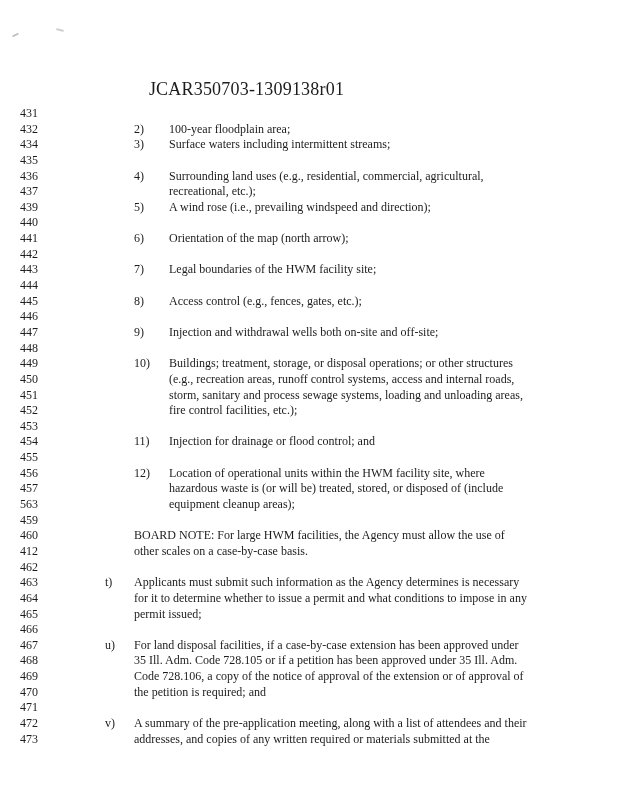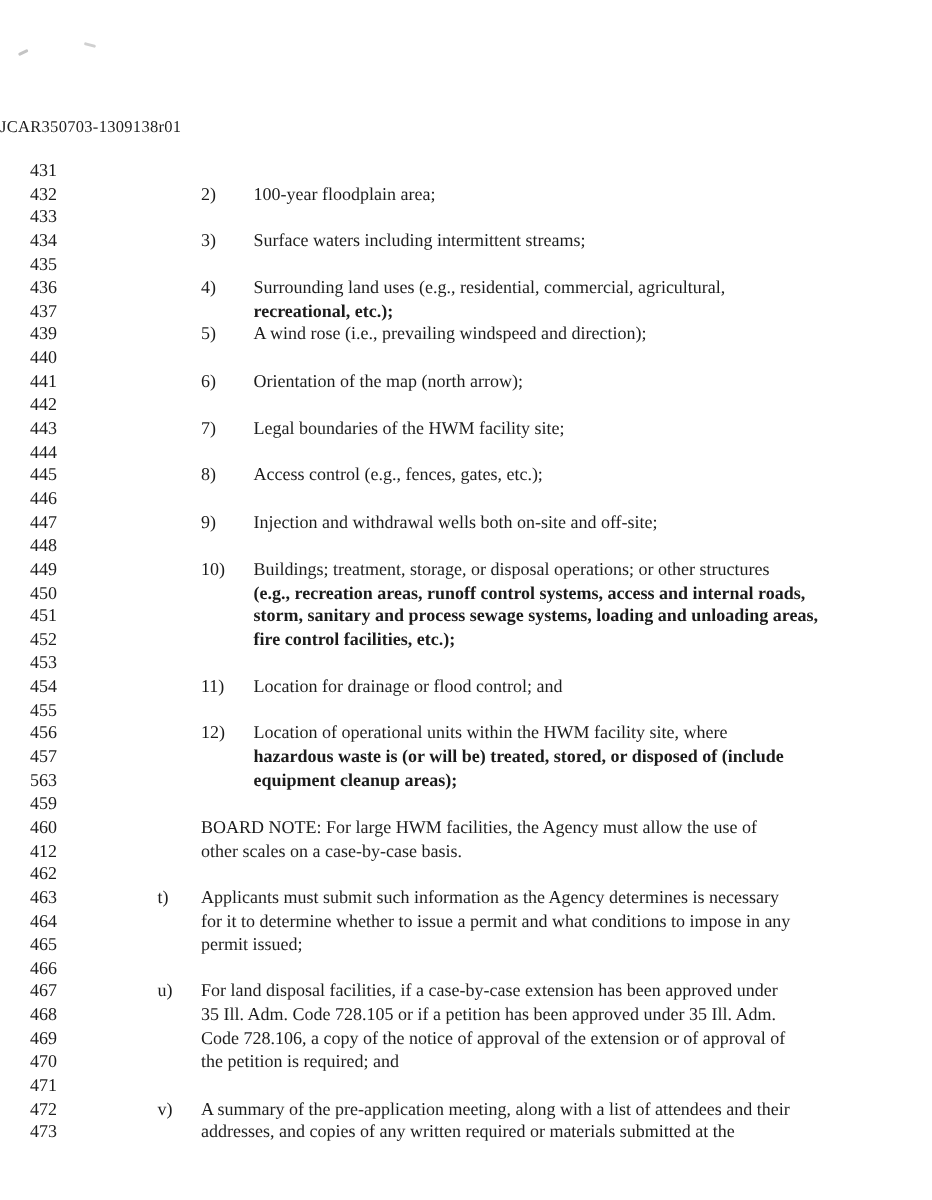--- a/index.html
+++ b/index.html
@@ -17,22 +17,22 @@
     background: #c4c4c4;
     border-radius: 1px;
   }
   .scan-mark.m1 { top: 34px; left: 12px; width: 7px; height: 2px; transform: rotate(-25deg); }
   .scan-mark.m2 { top: 29px; left: 56px; width: 8px; height: 2px; transform: rotate(15deg); opacity: .8; }
   .doc-header {
     position: absolute;
     top: 79px;
     left: 0;
     right: 128px;
-    text-align: left;
-    font-size: 11px;
+    text-align: center;
+    font-size: 18px;
     letter-spacing: 0.2px;
   }
   .lines {
     position: absolute;
     top: 106px;
     left: 0;
     right: 0;
   }
   .line-row {
     display: flex;
@@ -47,21 +47,21 @@
     width: 105px;
     padding-left: 20px;
   }
   .line-content { flex: 1; display: flex; min-width: 0; }
   .item-label { flex: none; }
   .indent-letter { padding-left: 0; }
   .indent-letter .item-label { width: 29px; }
   .indent-letter-cont { padding-left: 29px; }
   .indent-sub { padding-left: 29px; }
   .indent-sub .item-label { width: 35px; }
-  .indent-sub-cont { padding-left: 64px; font-weight: bold; }
+  .indent-sub-cont { padding-left: 64px; }
   .indent-note { padding-left: 29px; font-family: Liberation Serif, serif; }
   .indent-blank { padding-left: 0; }
 </style>
 </head>
 <body>
 
 <div class="page">
   <span class="scan-mark m1"></span>
   <span class="scan-mark m2"></span>
 
@@ -75,26 +75,20 @@
         </span>
       </div>
       <div class="line-row">
         <span class="line-number">432</span>
         <span class="line-content indent-sub">
           <span class="item-label">2)</span>
           <span class="line-text">100-year floodplain area;</span>
         </span>
       </div>
       <div class="line-row">
-        <span class="line-number">433</span>
-        <span class="line-content indent-blank">
-          <span class="line-text"></span>
-        </span>
-      </div>
-      <div class="line-row">
         <span class="line-number">434</span>
         <span class="line-content indent-sub">
           <span class="item-label">3)</span>
           <span class="line-text">Surface waters including intermittent streams;</span>
         </span>
       </div>
       <div class="line-row">
         <span class="line-number">435</span>
         <span class="line-content indent-blank">
           <span class="line-text"></span>
@@ -206,21 +200,21 @@
       <div class="line-row">
         <span class="line-number">453</span>
         <span class="line-content indent-blank">
           <span class="line-text"></span>
         </span>
       </div>
       <div class="line-row">
         <span class="line-number">454</span>
         <span class="line-content indent-sub">
           <span class="item-label">11)</span>
-          <span class="line-text">Location for drainage or flood control; and</span>
+          <span class="line-text">Injection for drainage or flood control; and</span>
         </span>
       </div>
       <div class="line-row">
         <span class="line-number">455</span>
         <span class="line-content indent-blank">
           <span class="line-text"></span>
         </span>
       </div>
       <div class="line-row">
         <span class="line-number">456</span>

